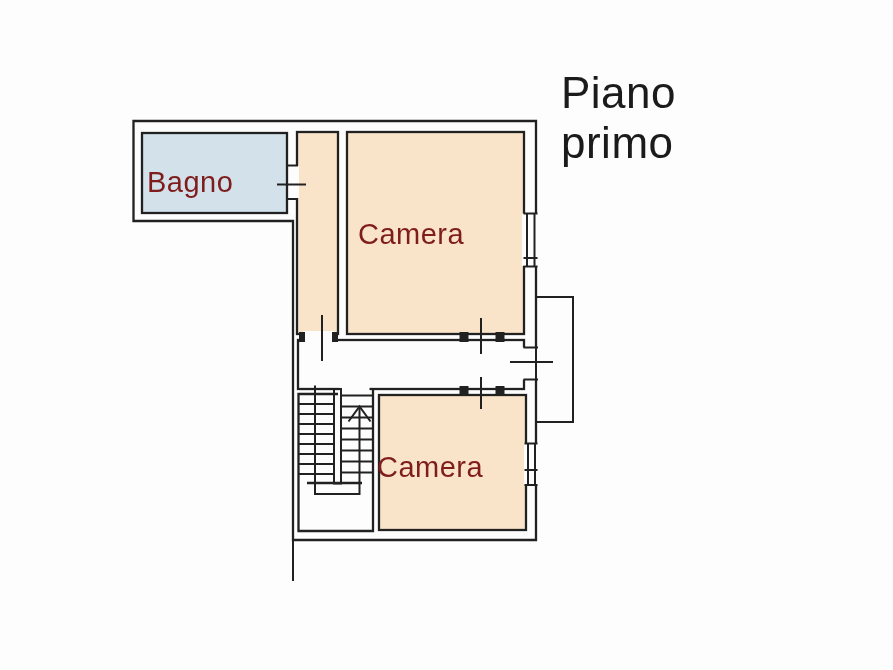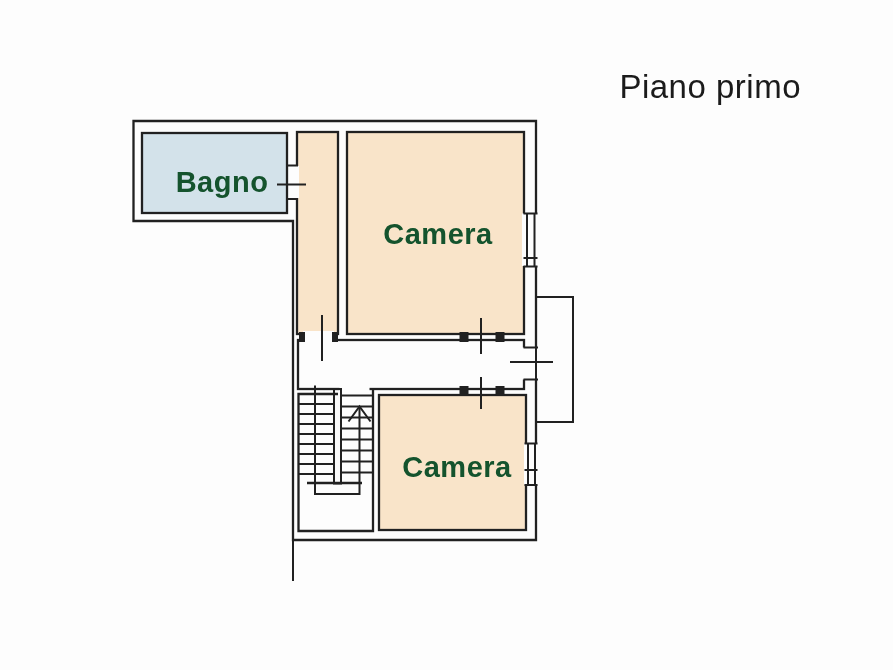--- a/index.html
+++ b/index.html
@@ -8,33 +8,32 @@
     width: 893px;
     height: 670px;
     background: #fdfdfd;
     font-family: "Liberation Sans", "DejaVu Sans", sans-serif;
     overflow: hidden;
   }
   .plan-svg { position:absolute; left:0; top:0; }
   .plan-title {
     position:absolute;
     left: 561px; top: 68px; width: 240px;
-    text-align: right;
-    font-size: 33px;
+    text-align: left;
+    font-size: 44px;
     letter-spacing: 0.5px;
     color: #1b1b1b;
   }
   .room-label {
     position:absolute;
-    text-align:center;
+    text-align:left;
     font-size: 29px;
     letter-spacing: 0.5px;
-    color: #14532d;
+    color: #7f1d1d;
     line-height: 32px;
-    font-weight: bold;
   }
   .room-label.bagno   { left:147px; top:166px; width:150px; }
   .room-label.camera1 { left:358px; top:218px; width:160px; }
   .room-label.camera2 { left:377px; top:451px; width:160px; }
 </style>
 </head>
 <body>
 
 <div class="stage">
 

